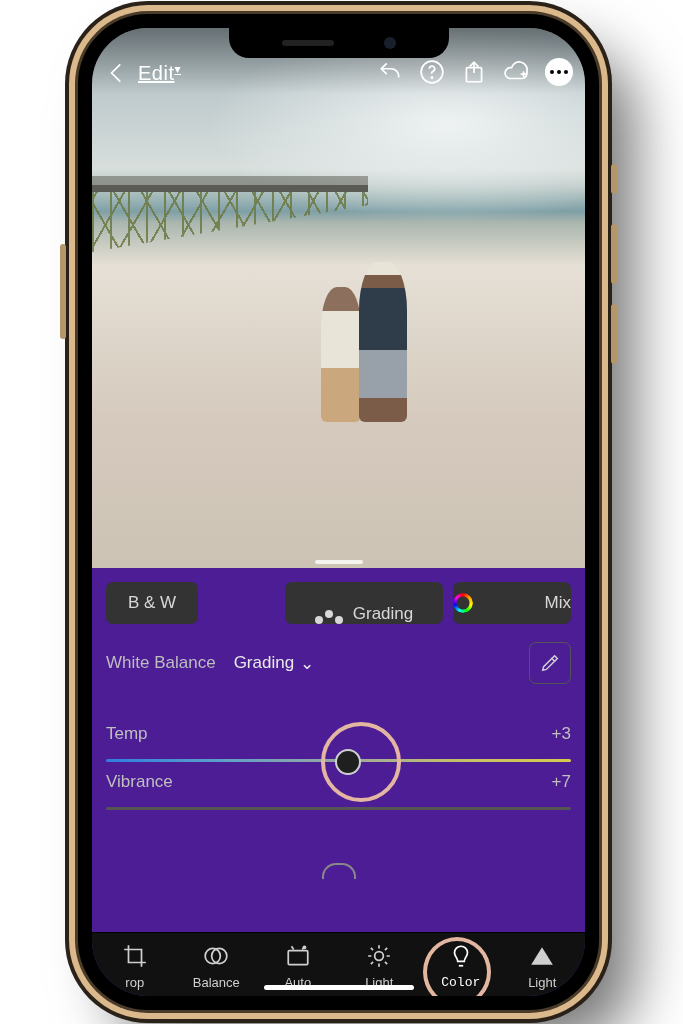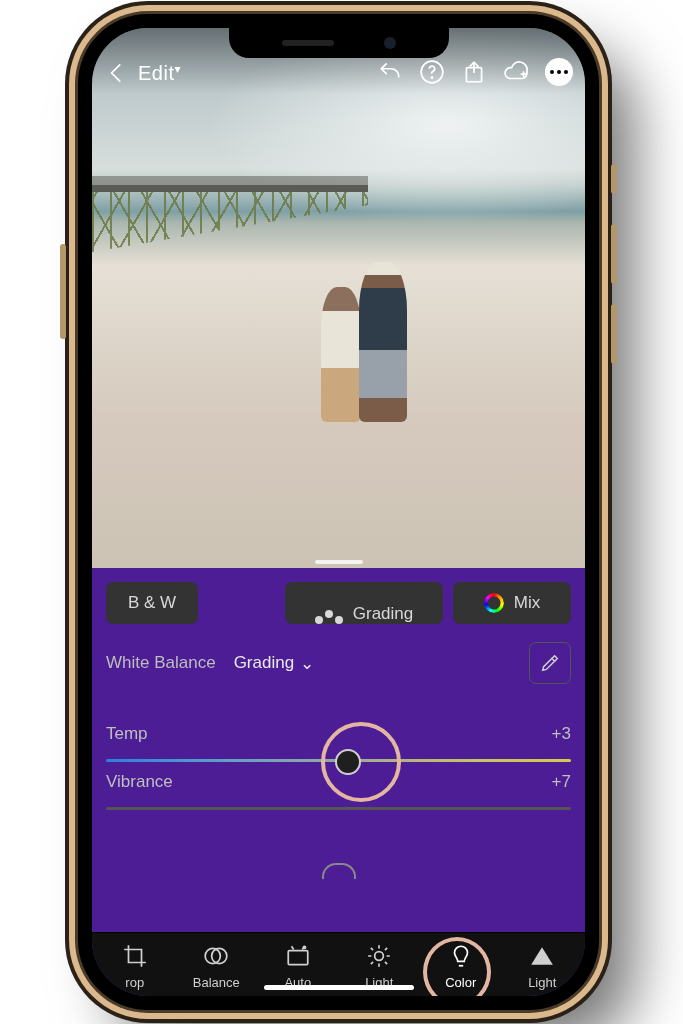--- a/index.html
+++ b/index.html
@@ -32,21 +32,21 @@
   .notch .speaker{width:52px;height:6px;background:#222;border-radius:3px;}
   .notch .cam{width:12px;height:12px;background:#18202c;border-radius:50%;}
   
   .topbar{
     position:absolute;top:0;left:0;right:0;height:66px;z-index:40;
     display:flex;align-items:flex-end;padding:0 12px 8px;box-sizing:border-box;
     color:#fff;background:linear-gradient(#0006,#0000);
   }
   .topbar .left{display:flex;align-items:center;gap:8px;}
   .topbar .right{margin-left:auto;display:flex;align-items:center;gap:16px;}
-  .edit-label{font-size:20px;letter-spacing:.5px;display:flex;}
+  .edit-label{font-size:20px;letter-spacing:.5px;display:flex;text-decoration:underline;}
   .chev-down{font-size:12px;}
   .ico{width:26px;height:26px;color:#fff;}
   .ico svg{width:100%;height:100%;stroke:#fff;fill:none;stroke-width:1.6;}
   .more-btn{width:28px;height:28px;border-radius:50%;background:#fff;display:flex;align-items:center;justify-content:center;gap:3px;}
   .more-btn span{width:4px;height:4px;background:#000;border-radius:50%;}
   
   .photo{
     position:absolute;top:0;left:0;right:0;height:540px;
     background:
       radial-gradient(ellipse 340px 140px at 72% 18%, #eef2f2 0%, #eef2f200 70%),
@@ -74,21 +74,21 @@
   .panel{
     position:absolute;left:0;right:0;top:540px;bottom:0;background:#4c1d95;color:#bfbfbf;
     font-size:17px;display:flex;flex-direction:column;
   }
   .pill-row{display:flex;gap:10px;padding:14px 14px 10px;}
   .pill{flex:0 0 auto;background:#333;color:#d8d8d8;border-radius:7px;height:42px;
         display:flex;align-items:center;justify-content:center;gap:10px;font-size:17px;}
   .pill.bw{min-width:92px;}
   .pill.spacer{flex:1;background:transparent;}
   .pill.grading{min-width:158px;align-items:flex-end;}
-  .pill.mix{min-width:118px;}
+  .pill.mix{min-width:118px;justify-content:space-between;}
   .grading-ico{display:inline-flex;gap:2px;}
   .grading-ico span{width:8px;height:8px;border-radius:50%;background:#d8d8d8;}
   .grading-ico span:nth-child(1){margin-top:6px;}
   .grading-ico span:nth-child(3){margin-top:6px;}
   .mix-ring{width:20px;height:20px;border-radius:50%;background:conic-gradient(red,orange,yellow,lime,cyan,blue,magenta,red);
             -webkit-mask:radial-gradient(circle,#0000 6px,#000 7px);mask:radial-gradient(circle,#0000 6px,#000 7px);}
   .wb-row{display:flex;align-items:center;padding:8px 14px 6px;gap:18px;}
   .wb-row .lbl{color:#bdbdbd;}
   .wb-row .val{color:#e9e9e9;display:flex;align-items:center;gap:6px;}
   .eyedrop{margin-left:auto;width:40px;height:40px;border:1px solid #555;border-radius:7px;
@@ -285,21 +285,21 @@
           </div>
           <div class="tool">
             <span class="ticon">
                 <svg viewBox="0 0 24 24">
                   <circle cx="12" cy="12" r="4"></circle>
                   <path d="M12 2v3M12 19v3M2 12h3M19 12h3M4.5 4.5l2 2M17.5 17.5l2 2M19.5 4.5l-2 2M6.5 17.5l-2 2"></path>
                 </svg>
               </span>
             <span>Light</span>
           </div>
-          <div class="tool active" style="position:relative;">
+          <div class="tool active" style="position:relative;font-family:Liberation Mono, monospace;">
             <span class="ticon">
                 <svg viewBox="0 0 24 24">
                   <path d="M12 3a6 6 0 0 0-6 6c0 3 3 5 3 8h6c0-3 3-5 3-8a6 6 0 0 0-6-6z"></path>
                   <path d="M10 21h4"></path>
                 </svg>
               </span>
             <span>Color</span>
             <div class="ring r2" style="left:3px;top:-6px;"></div>
           </div>
           <div class="tool">

